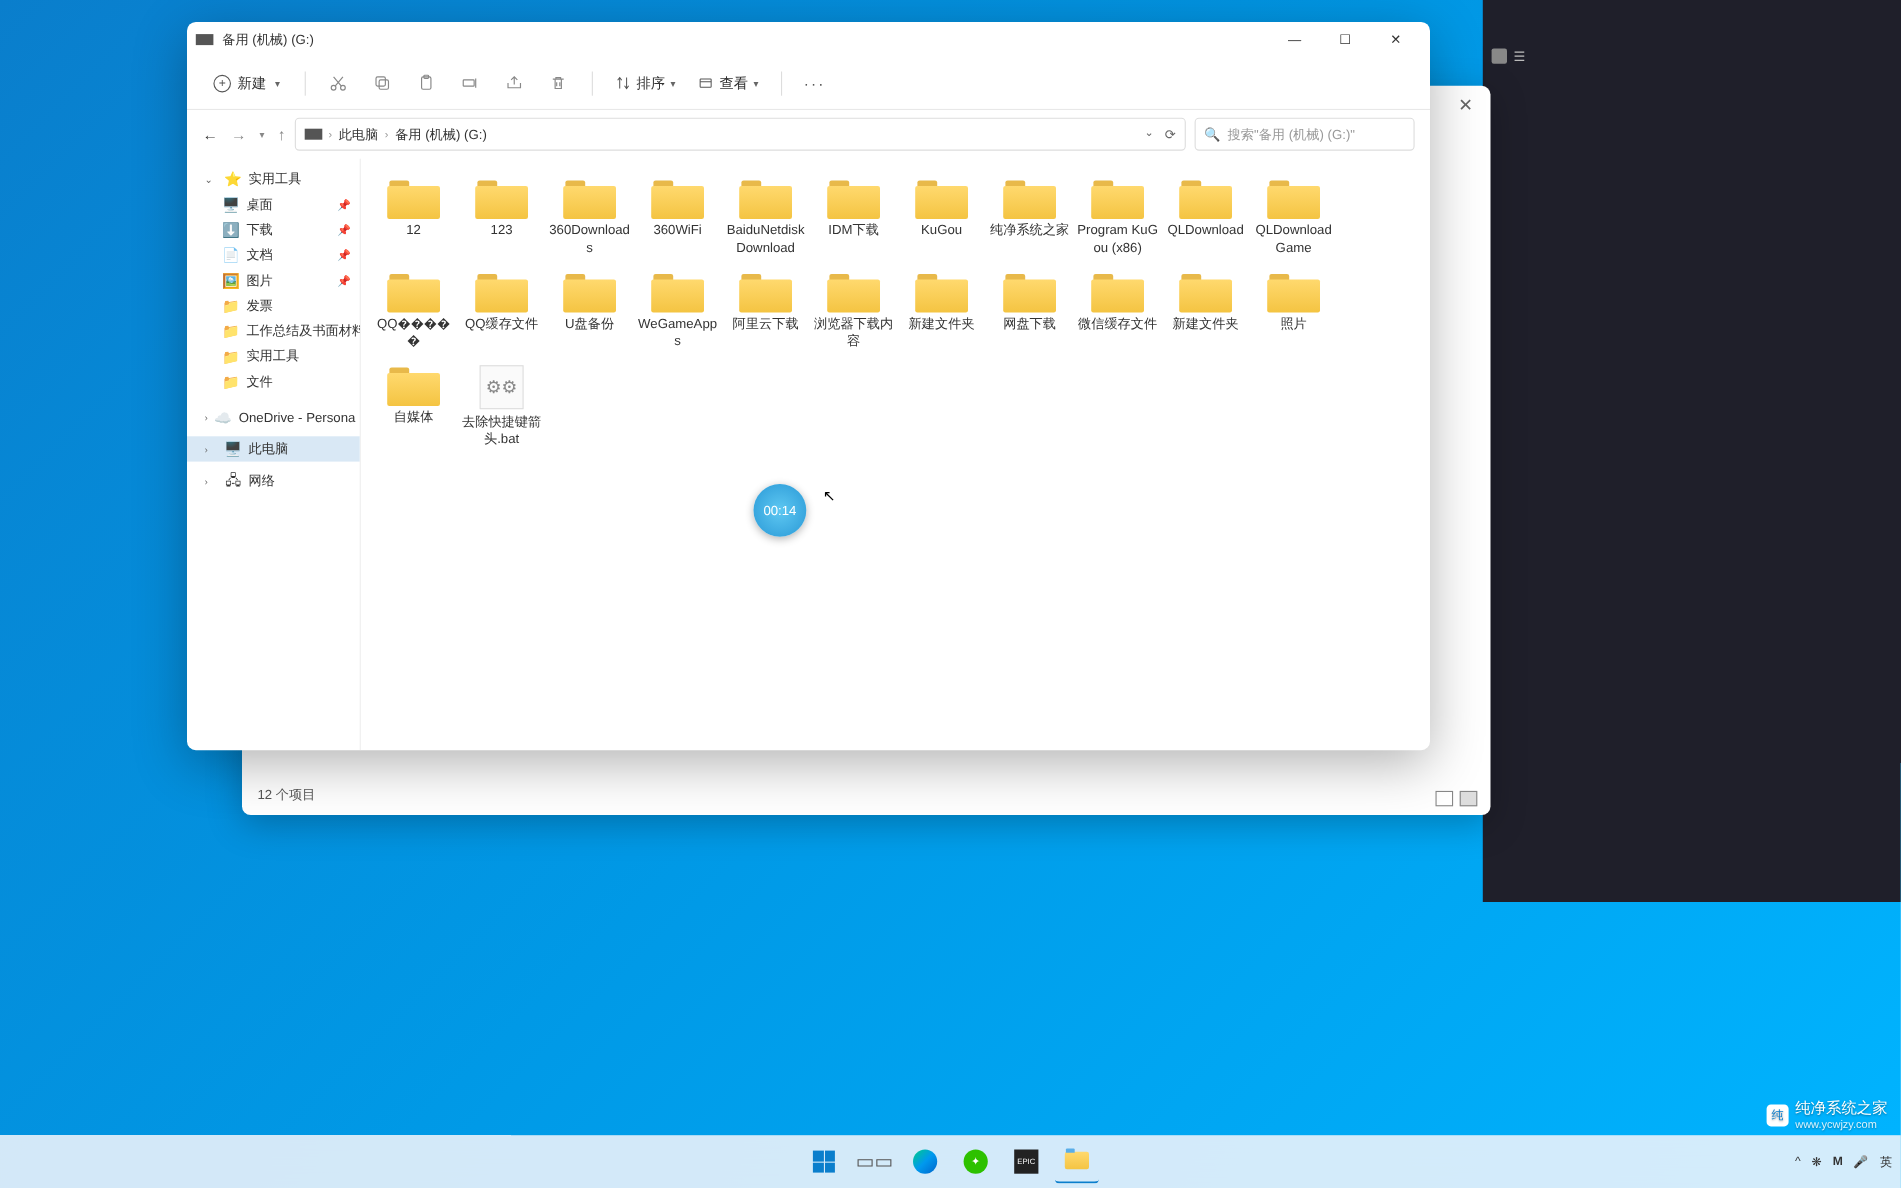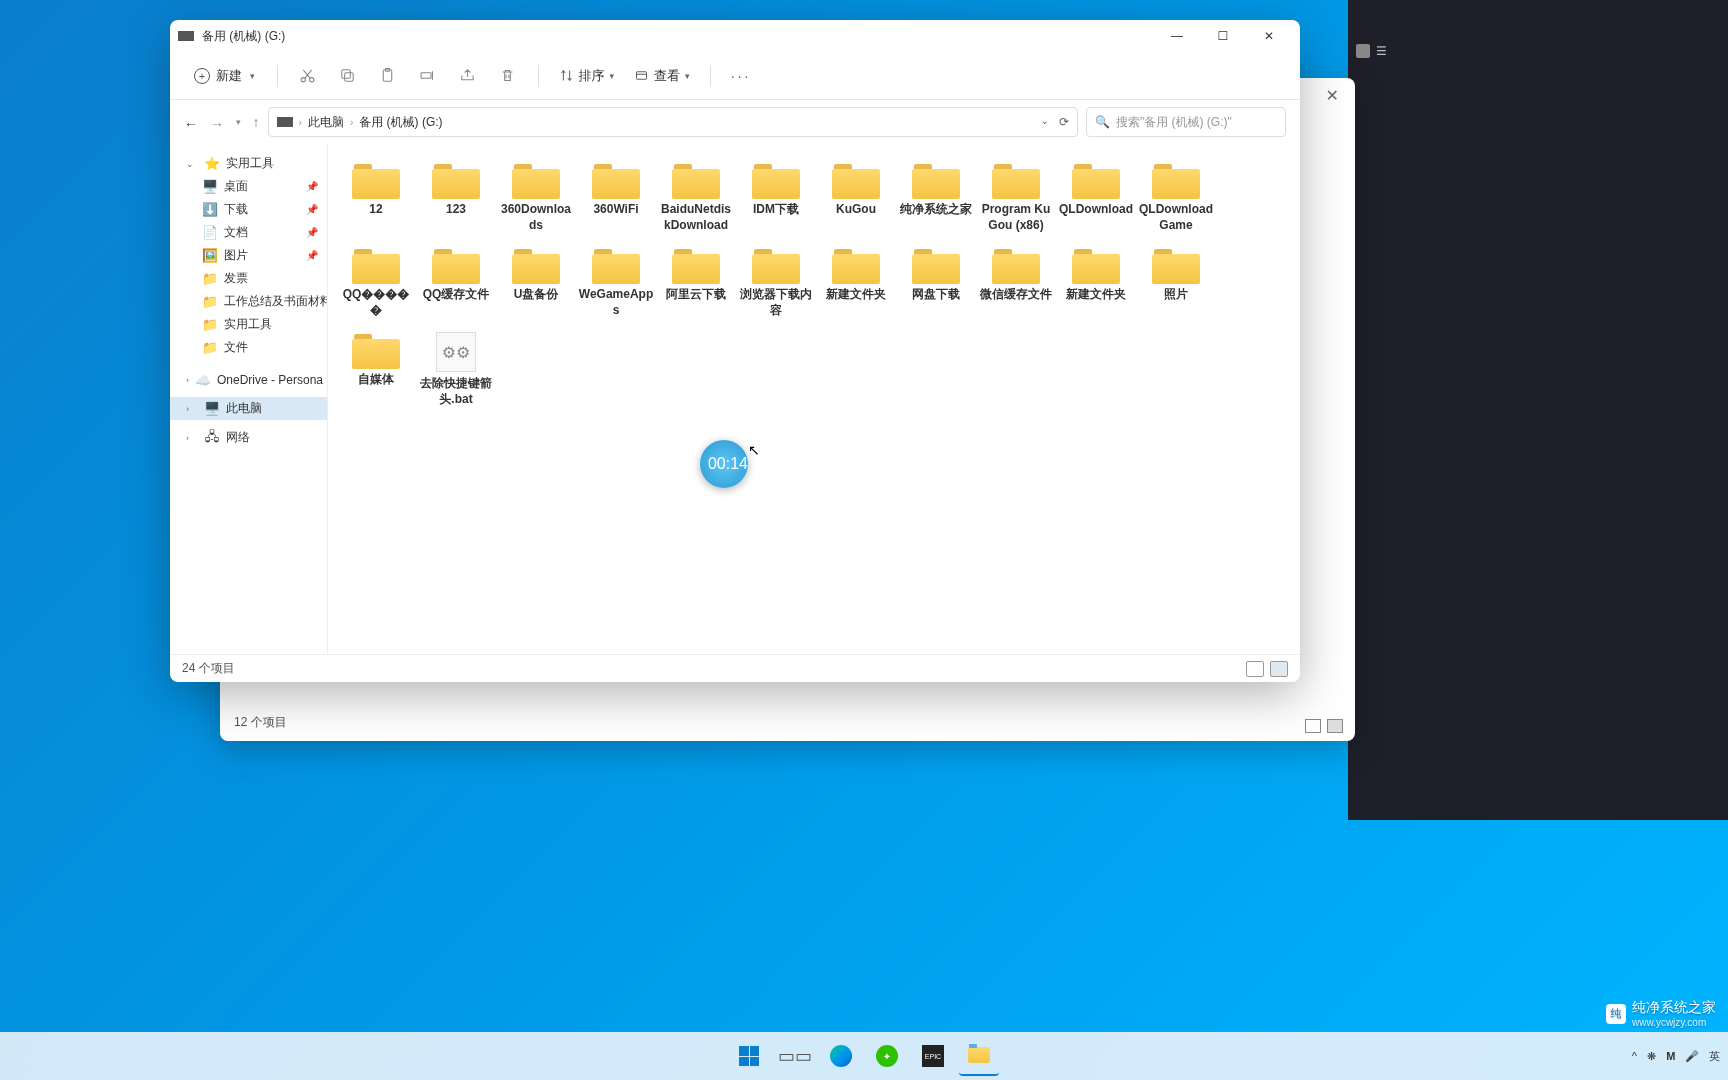--- a/index.html
+++ b/index.html
@@ -58,28 +58,28 @@
 .sb-item .pin { margin-left: auto; font-size: 10px; color: #8899aa; }
 .sb-sub { padding-left: 32px; }
 
 .content { flex: 1; padding: 12px 8px; overflow-y: auto; }
 .grid { display: flex; flex-wrap: wrap; gap: 2px 0; }
 .item { width: 80px; display: flex; flex-direction: column; align-items: center; padding: 6px 2px; font-size: 12px; color: #333; text-align: center; }
 .folder-ico { width: 48px; height: 36px; position: relative; margin-bottom: 4px; }
 .folder-ico::before { content: ""; position: absolute; top: 2px; left: 2px; width: 18px; height: 8px; background: #e8b94a; border-radius: 2px 2px 0 0; }
 .folder-ico::after { content: ""; position: absolute; top: 7px; left: 0; width: 48px; height: 30px; background: linear-gradient(#ffd96e, #f4c442); border-radius: 2px; }
 .bat-ico { width: 40px; height: 40px; background: #fafafa; border: 1px solid #ddd; display: flex; align-items: center; justify-content: center; font-size: 16px; color: #888; margin-bottom: 4px; }
-.item-label { line-height: 1.3; word-break: break-all; max-width: 76px; font-weight: bold; }
+.item-label { line-height: 1.3; word-break: break-all; max-width: 76px; }
 
 .statusbar { height: 28px; border-top: 1px solid #eee; display: flex; align-items: center; padding: 0 12px; font-size: 12px; color: #555; }
 .statusbar .views { margin-left: auto; display: flex; gap: 6px; }
 .statusbar .views div { width: 18px; height: 16px; border: 1px solid #999; border-radius: 2px; }
 
 
-.timer { position: absolute; top: 440px; left: 700px; width: 48px; height: 48px; border-radius: 50%; background: radial-gradient(circle, #5ec8f2, #2998d6); display: flex; align-items: center; justify-content: flex-end; color: #fff; font-size: 16px; font-weight: 500; box-shadow: 0 2px 8px rgba(0,0,0,0.3); }
+.timer { position: absolute; top: 440px; left: 685px; width: 48px; height: 48px; border-radius: 50%; background: radial-gradient(circle, #5ec8f2, #2998d6); display: flex; align-items: center; justify-content: center; color: #fff; font-size: 12px; font-weight: 500; box-shadow: 0 2px 8px rgba(0,0,0,0.3); }
 .cursor { position: absolute; top: 442px; left: 748px; font-size: 14px; color: #000; }
 
 
 .taskbar { position: absolute; bottom: 0; left: 0; width: 100%; height: 48px; background: rgba(240,244,250,0.88); backdrop-filter: blur(20px); display: flex; align-items: center; justify-content: center; gap: 6px; }
 .tb-item { width: 40px; height: 40px; display: flex; align-items: center; justify-content: center; border-radius: 4px; font-size: 18px; }
 .tb-right { position: absolute; right: 8px; display: flex; align-items: center; gap: 10px; font-size: 11px; color: #333; }
 .win-logo { display: grid; grid-template: 1fr 1fr / 1fr 1fr; gap: 1px; width: 20px; height: 20px; }
 .win-logo div { background: #0a7ecc; }
 
 .watermark { position: absolute; bottom: 52px; right: 12px; display:flex; align-items:center; gap:6px; color: #fff; font-size: 14px; text-shadow: 0 1px 2px rgba(0,0,0,0.4); }
@@ -362,27 +362,20 @@
             <div class="item-label">自媒体</div>
           </div>
           <div class="item">
             <div class="bat-ico">⚙⚙</div>
             <div class="item-label">去除快捷键箭头.bat</div>
           </div>
         </div>
     </div>
   </div>
 
-  <div class="statusbar">
-    <span>24 个项目</span>
-    <div class="views">
-      <div></div>
-      <div style="background:#e0e8f0"></div>
-    </div>
-  </div>
 </div>
 
 <div class="timer">
   <span>00:14</span>
 </div>
 <div class="cursor">↖</div>
 
 <div class="watermark">
   <div class="logo">纯</div>
   <div>

